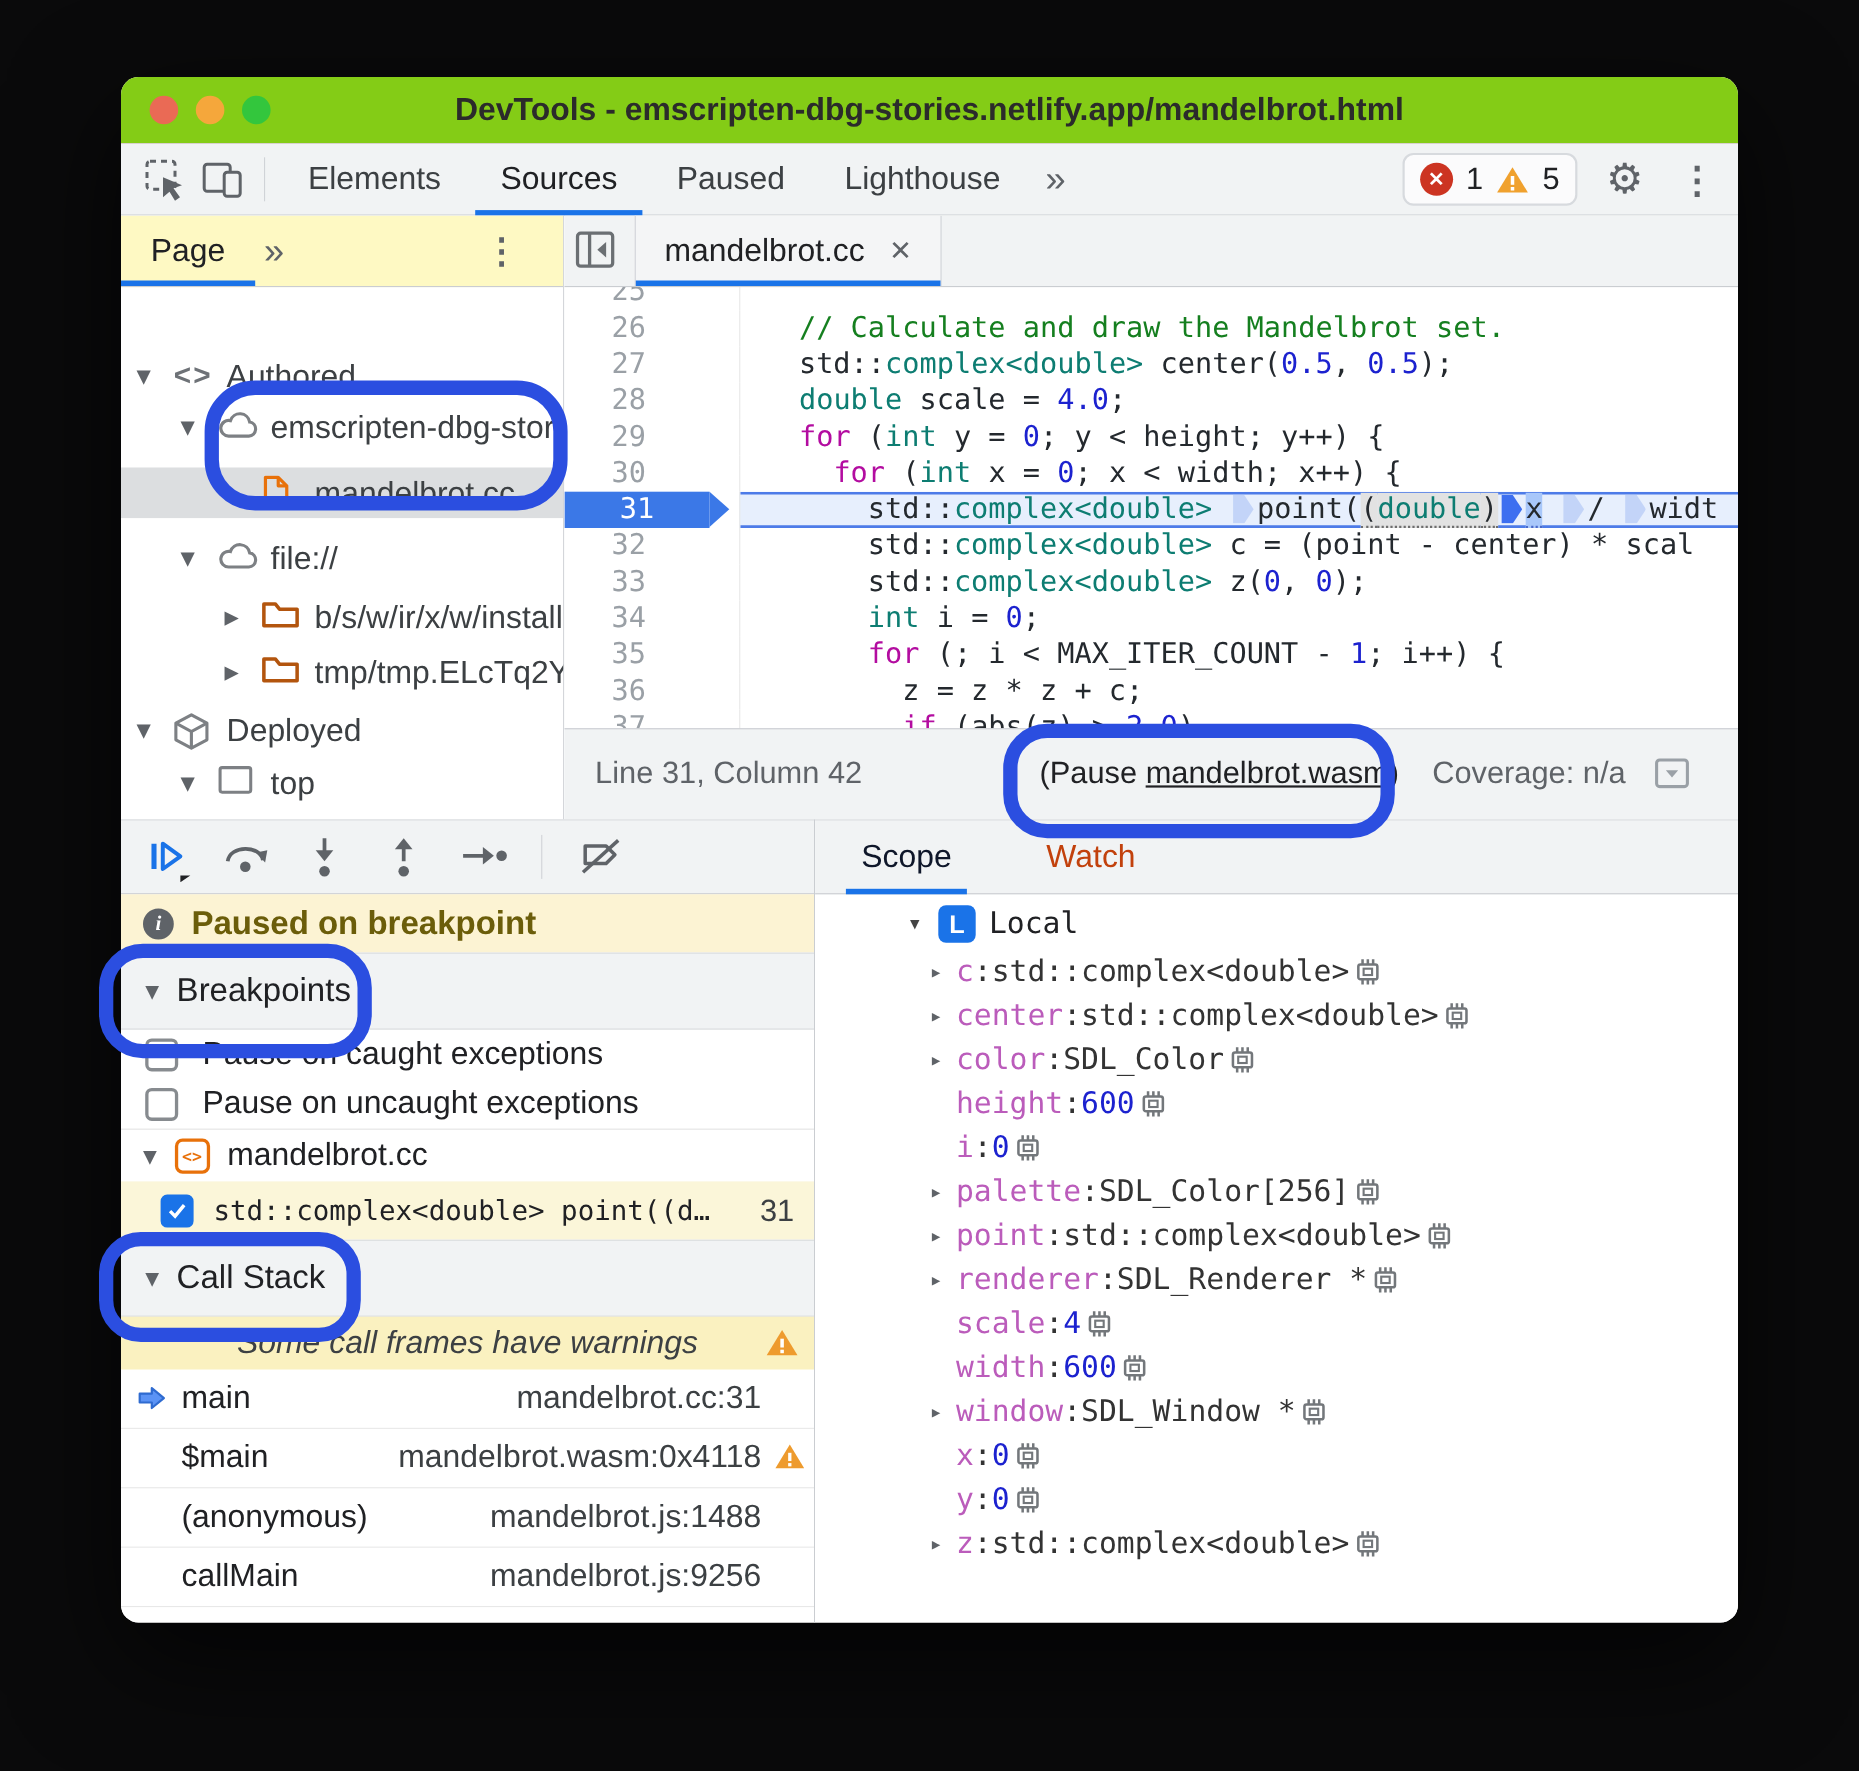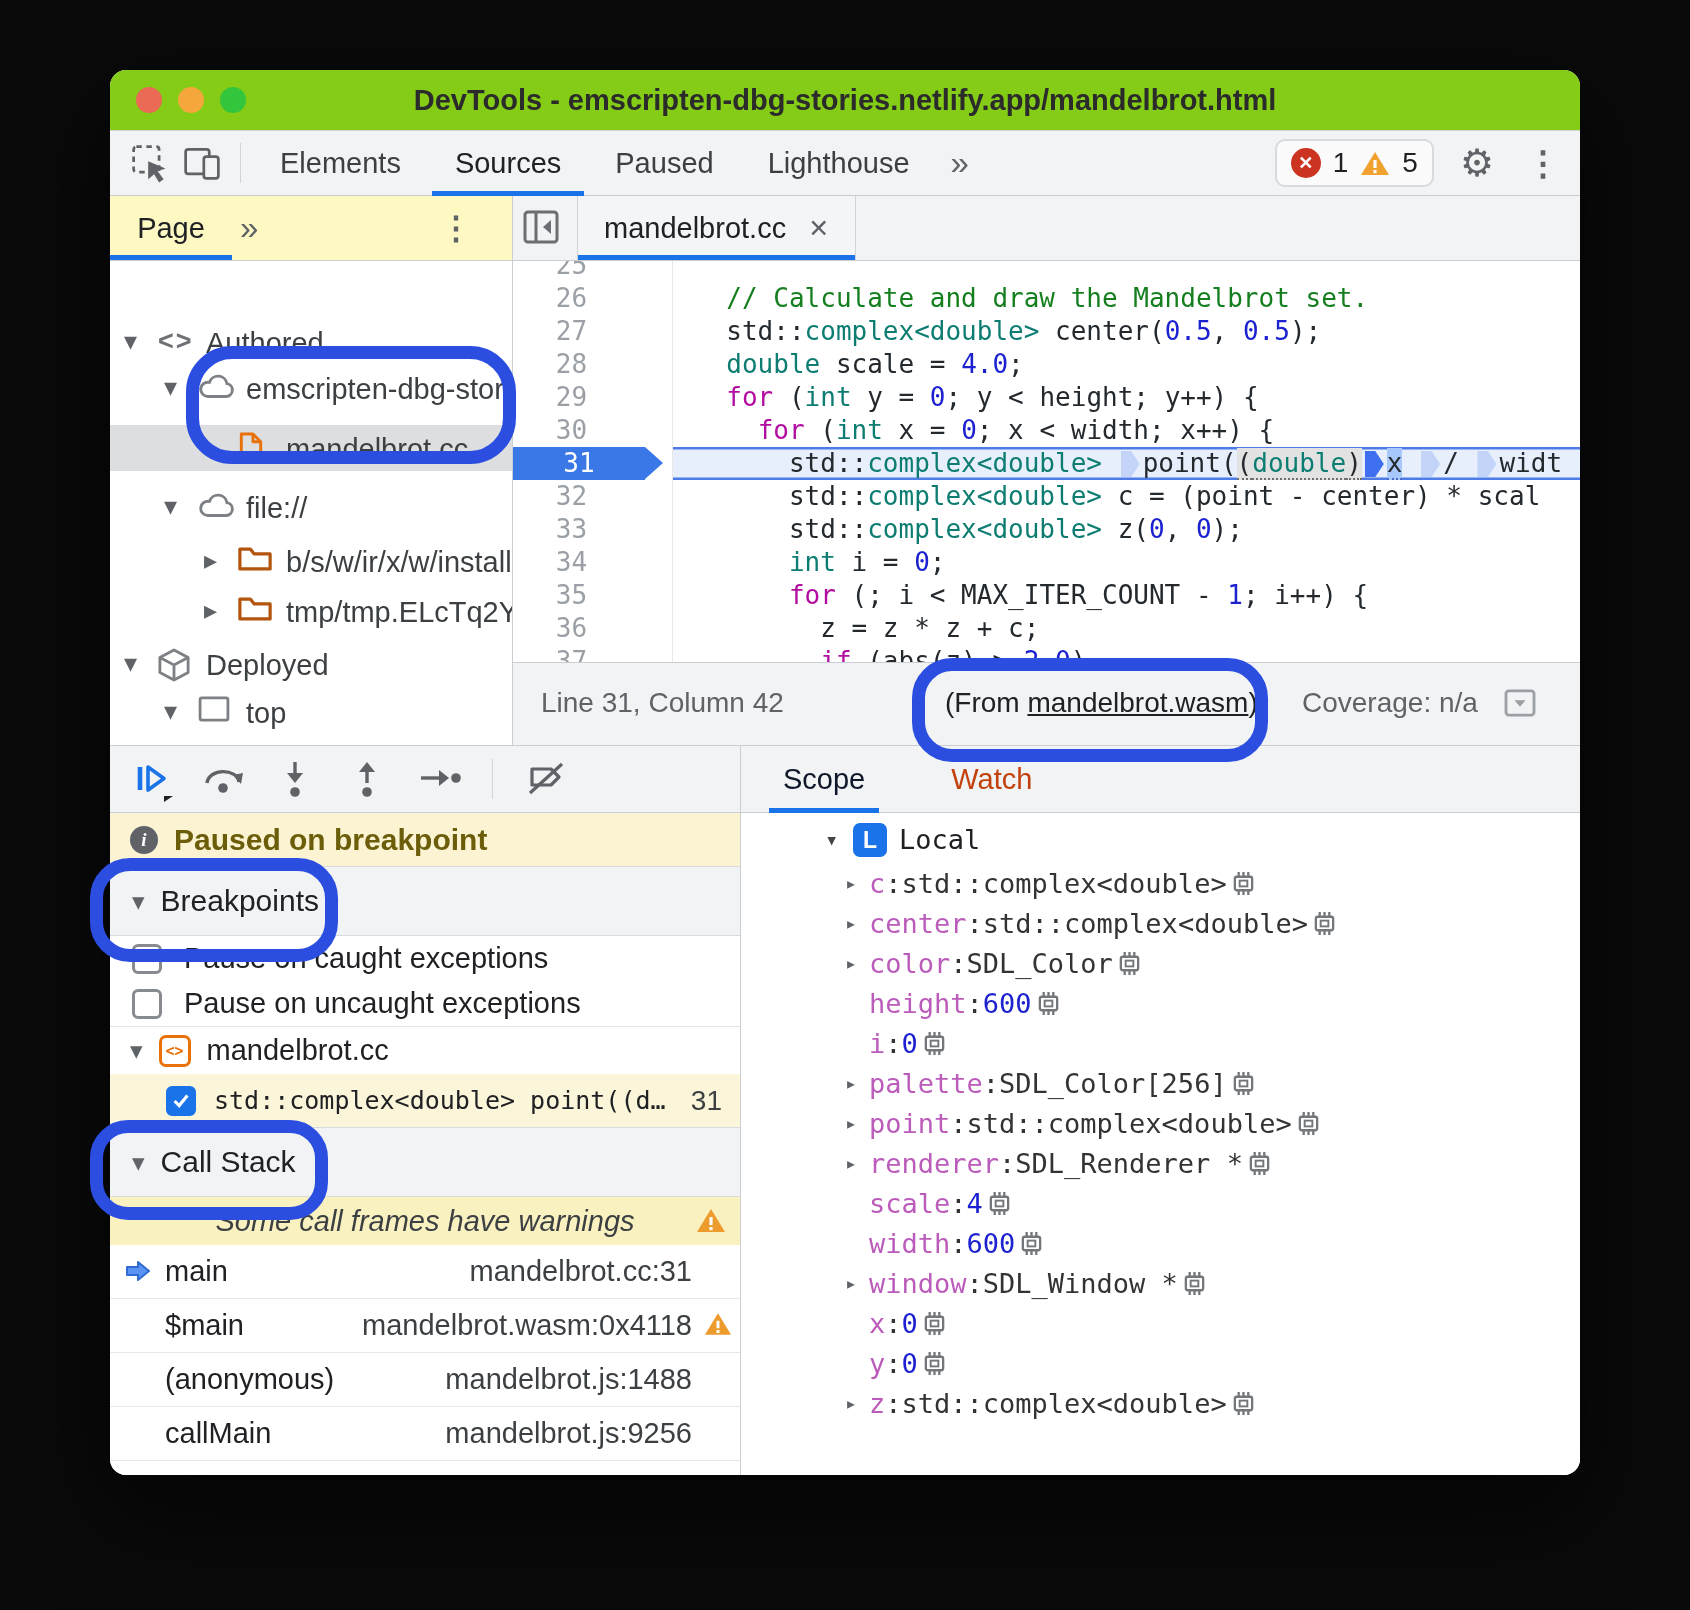--- a/index.html
+++ b/index.html
@@ -98,21 +98,21 @@
          display:flex;align-items:center;padding-left:22px;gap:16px;font-size:30px;color:#202124;box-sizing:border-box;}
   .shead .arr{font-size:25px;color:#5f6368;}
   .cbrow{height:45px;display:flex;align-items:center;padding-left:22px;gap:22px;font-size:29px;color:#202124;}
   .cbox{width:30px;height:30px;border:3px solid #878b8f;border-radius:6px;box-sizing:border-box;background:#fff;flex:none;}
   .cbox.checked{background:#1a73e8;border-color:#1a73e8;display:flex;align-items:center;justify-content:center;}
   .bpgroup{height:47px;border-top:1px solid #e3e3e3;display:flex;align-items:center;padding-left:20px;gap:16px;
            font-size:29px;color:#202124;}
   .bpfile-icon{width:32px;height:32px;border:3px solid #e8710a;border-radius:7px;box-sizing:border-box;flex:none;
                color:#e8710a;font-weight:bold;font-size:15px;display:flex;align-items:center;justify-content:center;
                font-family:"DejaVu Sans Mono",monospace;}
-  .bpentry{height:53px;background:#fbf6d9;display:flex;align-items:center;padding-left:56px;gap:18px;}
+  .bpentry{height:53px;background:#fbf6d9;display:flex;align-items:center;padding-left:36px;gap:18px;}
   .bpentry .code-snip{font-family:"DejaVu Sans Mono",monospace;font-size:25px;color:#202124;}
   .bpentry .bpline{margin-left:auto;margin-right:18px;font-size:28px;color:#3c4043;}
   .banner{height:48px;background:#faf1c0;display:flex;align-items:center;justify-content:center;
           font-style:italic;font-size:29px;color:#3c4043;position:relative;}
   .banner .warn{position:absolute;right:14px;top:10px;}
   .frame{height:53px;border-bottom:1px solid #e8e8e8;position:relative;font-size:29px;}
   .fname{position:absolute;left:55px;line-height:53px;color:#202124;}
   .floc{position:absolute;right:48px;line-height:53px;color:#3c4043;}
   .factive{position:absolute;left:14px;top:13px;}
   .fwarn{position:absolute;right:8px;top:12px;}
@@ -289,21 +289,21 @@
           <div class="cl"><span class="ln">32</span><span class="lc"><span class="pl">      std::</span><span class="ty">complex&lt;double&gt;</span><span class="pl"> c = (point - center) * scal</span></span></div>
           <div class="cl"><span class="ln">33</span><span class="lc"><span class="pl">      std::</span><span class="ty">complex&lt;double&gt;</span><span class="pl"> z(</span><span class="nu">0</span><span class="pl">, </span><span class="nu">0</span><span class="pl">);</span></span></div>
           <div class="cl"><span class="ln">34</span><span class="lc"><span class="pl">      </span><span class="ty">int</span><span class="pl"> i = </span><span class="nu">0</span><span class="pl">;</span></span></div>
           <div class="cl"><span class="ln">35</span><span class="lc"><span class="pl">      </span><span class="kw">for</span><span class="pl"> (; i &lt; MAX_ITER_COUNT - </span><span class="nu">1</span><span class="pl">; i++) {</span></span></div>
           <div class="cl"><span class="ln">36</span><span class="lc"><span class="pl">        z = z * z + c;</span></span></div>
           <div class="cl"><span class="ln">37</span><span class="lc"><span class="pl">        </span><span class="kw">if</span><span class="pl"> (abs(z) &gt; </span><span class="nu">2.0</span><span class="pl">)</span></span></div>
         </div>
     </div>
     <div class="estatus">
       <div class="stat-pos">Line 31, Column 42</div>
-      <div class="stat-from"><span>(From </span><span class="lnk">mandelbrot.wasm</span><span>)</span></div>
+      <div class="stat-from"><span>(Pause </span><span class="lnk">mandelbrot.wasm</span><span>)</span></div>
       <div class="stat-cov">Coverage: n/a</div>
       <div class="dock-icon">
         <svg width="32" height="28" viewBox="0 0 34 30">
           <rect x="2" y="2" width="30" height="26" rx="3" fill="none" stroke="#9aa0a6" stroke-width="3"></rect>
           <path d="M11 12 h12 l-6 7 Z" fill="#9aa0a6"></path>
         </svg>
       </div>
     </div>
   </div>
 

